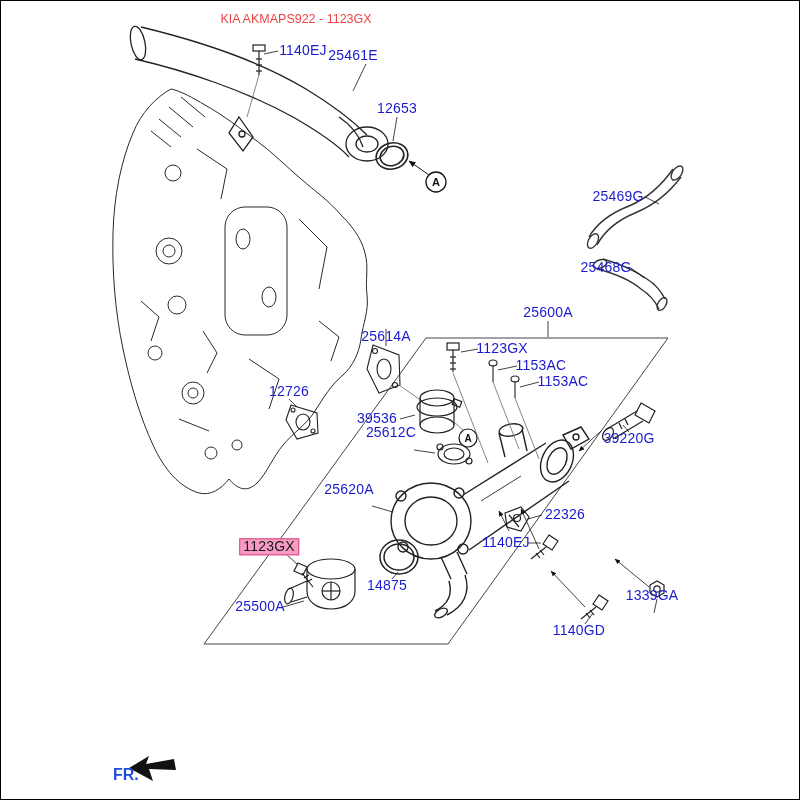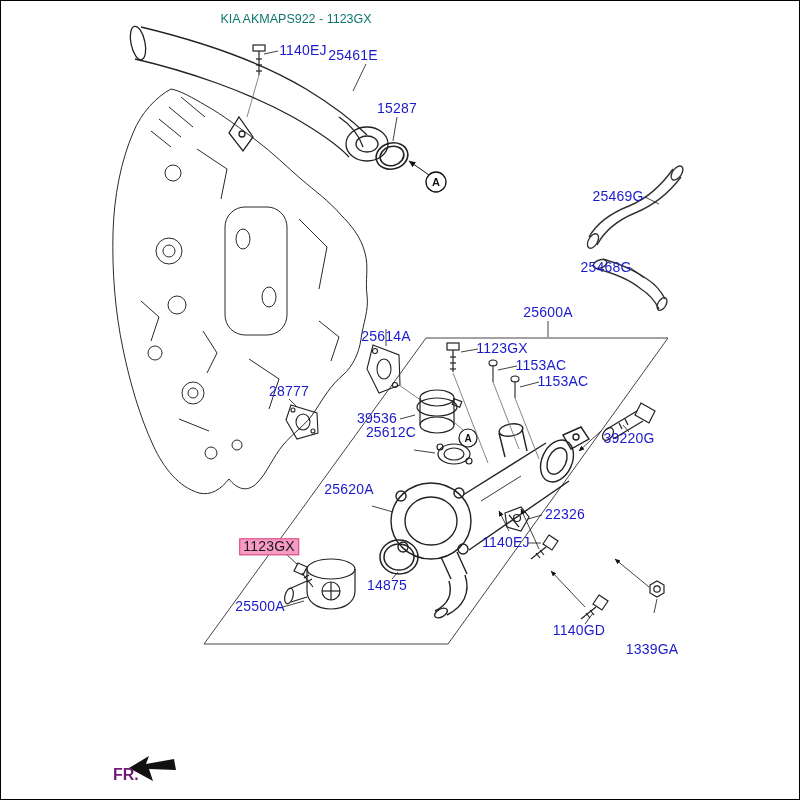--- a/index.html
+++ b/index.html
@@ -1,22 +1,22 @@
 <!DOCTYPE html>
 <html style="--part-link: #1a1acd; --highlight-bg: #f79bc4;"><head>
 <meta charset="utf-8">
 <style>
   html,body{margin:0;padding:0;background:#ffffff;font-family:"Liberation Sans",sans-serif;}
   .stage{position:relative;width:800px;height:800px;background:#fff;border:1px solid #000;box-sizing:border-box;overflow:hidden;}
   .stage svg{position:absolute;left:0;top:0;}
   .lbl{position:absolute;transform:translate(-50%,-50%);font-size:14px;line-height:1.1;
        color:var(--part-link,#1a1acd);white-space:nowrap;letter-spacing:.2px;cursor:pointer;}
   .lbl.hl{background:var(--highlight-bg,#f79bc4);color:#1a1a1a;padding:0 3px;border:1px solid #d4487f;}
-  .title{position:absolute;left:295px;top:18px;transform:translate(-50%,-50%);font-size:12.5px;color:#0f766e;white-space:nowrap;}
-  .fr{position:absolute;left:112px;top:774px;transform:translate(0,-50%);font-size:16px;font-weight:bold;color:#701a75;}
+  .title{position:absolute;left:295px;top:18px;transform:translate(-50%,-50%);font-size:12.5px;color:#ef4444;white-space:nowrap;}
+  .fr{position:absolute;left:112px;top:774px;transform:translate(0,-50%);font-size:16px;font-weight:bold;color:#1d4ed8;}
 </style>
 </head>
 <body>
 
 <div class="stage">
 
 <svg width="800" height="800" viewBox="0 0 800 800">
   <defs>
     <marker id="arr" markerWidth="9" markerHeight="8" refX="6.5" refY="3" orient="auto">
       <path d="M0,0 L7,3 L0,6 Z" fill="#111"></path>
@@ -268,36 +268,36 @@
     <line x1="653" y1="612" x2="656" y2="598"></line>
   </g>
 
   <polygon fill="#111" points="128,767 148,755 145,763 173,758 175,769 148,768 152,780"></polygon>
 </svg>
 
 <div class="title">KIA AKMAPS922 - 1123GX</div>
 
 <div class="lbl" style="left:302px;top:50px">1140EJ</div>
 <div class="lbl" style="left:352px;top:55px">25461E</div>
-<div class="lbl" style="left:396px;top:108px">15287</div>
+<div class="lbl" style="left:396px;top:108px">12653</div>
 <div class="lbl" style="left:617px;top:196px">25469G</div>
 <div class="lbl" style="left:605px;top:267px">25468G</div>
 <div class="lbl" style="left:547px;top:312px">25600A</div>
 <div class="lbl" style="left:385px;top:336px">25614A</div>
 <div class="lbl" style="left:501px;top:348px">1123GX</div>
 <div class="lbl" style="left:540px;top:365px">1153AC</div>
 <div class="lbl" style="left:562px;top:381px">1153AC</div>
-<div class="lbl" style="left:288px;top:391px">28777</div>
+<div class="lbl" style="left:288px;top:391px">12726</div>
 <div class="lbl" style="left:376px;top:418px">39536</div>
 <div class="lbl" style="left:390px;top:432px">25612C</div>
 <div class="lbl" style="left:628px;top:438px">39220G</div>
 <div class="lbl" style="left:348px;top:489px">25620A</div>
 <div class="lbl" style="left:564px;top:514px">22326</div>
 <div class="lbl" style="left:505px;top:542px">1140EJ</div>
 <div class="lbl hl" style="left:268px;top:546px">1123GX</div>
 <div class="lbl" style="left:386px;top:585px">14875</div>
 <div class="lbl" style="left:259px;top:606px">25500A</div>
 <div class="lbl" style="left:578px;top:630px">1140GD</div>
-<div class="lbl" style="left:651px;top:649px">1339GA</div>
+<div class="lbl" style="left:651px;top:595px">1339GA</div>
 
 <div class="fr">FR.</div>
 
 </div>
 
 </body></html>

